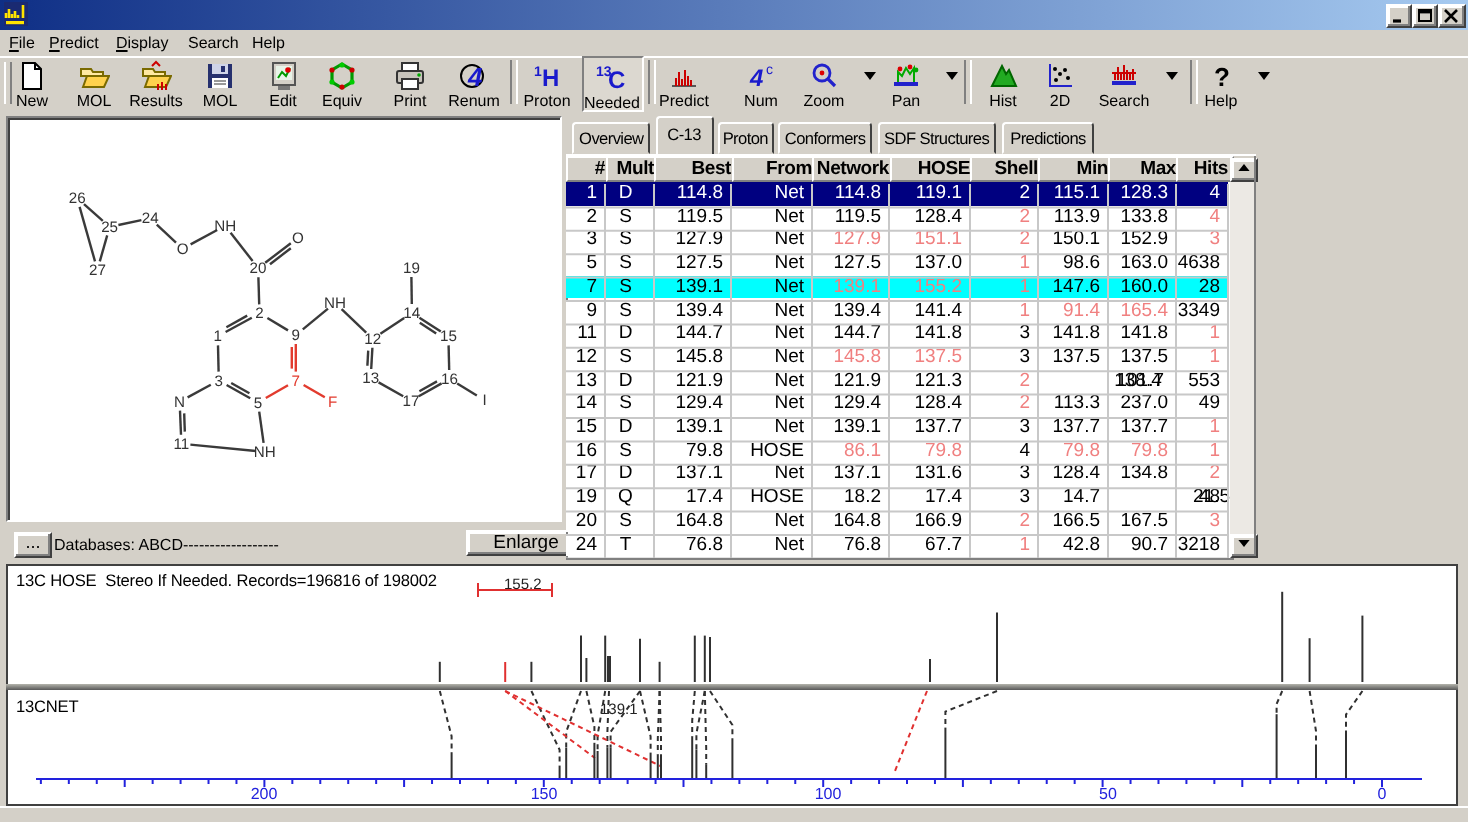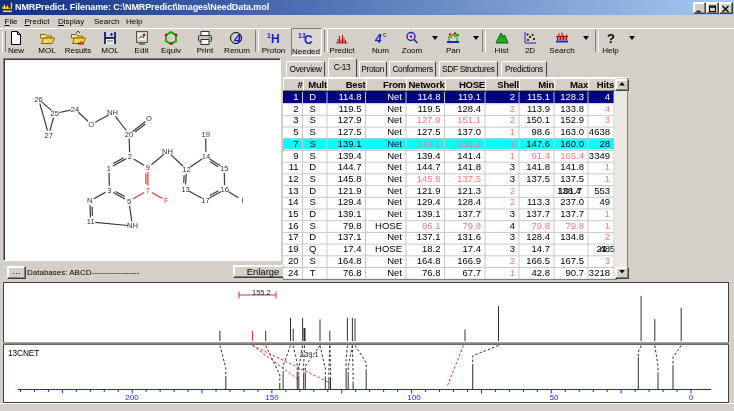--- a/index.html
+++ b/index.html
@@ -12,21 +12,20 @@
 </style></head>
 <body>
 <div id="app">
 
 <div style="position:absolute;left:0;top:0;width:734px;height:15px;background:linear-gradient(to right,#0f2f86,#a6caf0);"></div>
 <svg width="12" height="12" style="position:absolute;left:2px;top:1px;">
       <rect x="0" y="0" width="12" height="12" fill="#1a2a72"></rect>
       <path d="M1 8V5.5M2.5 8V3.5M4 8V6M5.5 8V4.5M7 8V6.5M9.5 8V1.5" stroke="#ffe400" stroke-width="1.3"></path>
       <rect x="1" y="9.5" width="9" height="1.6" fill="#ffe400"></rect>
     </svg>
-<div style="position:absolute;left:15px;top:2px;font-size:9px;font-weight:bold;color:#fff;letter-spacing:-0.1px;">NMRPredict. Filename: C:\NMRPredict\Images\NeedData.mol</div>
 <div class="btn" style="left:692.5px;top:2px;width:11px;height:10px;"><svg width="9" height="8">
         <path d="M1.5 6.5h4" stroke="#000" stroke-width="1.6"></path>
       </svg></div>
 <div class="btn" style="left:705.5px;top:2px;width:11px;height:10px;"><svg width="9" height="8">
         <rect x="1.5" y="1" width="6" height="5.5" fill="none" stroke="#000"></rect>
         <path d="M1.5 2h6" stroke="#000" stroke-width="1.4"></path>
       </svg></div>
 <div class="btn" style="left:719px;top:2px;width:11.5px;height:10px;"><svg width="9" height="8">
         <path d="M1.5 1l6 6M7.5 1l-6 6" stroke="#000" stroke-width="1.3"></path>
       </svg></div>
@@ -520,20 +519,21 @@
     </div>
 <div class="btn" style="left:615px;top:266.5px;width:12px;height:10px;">
       <svg width="10" height="8" style="display:block;margin:0 auto;">
         <path d="M5 5.5L2.2 2h5.6z" fill="#000"></path>
       </svg>
     </div>
 <div style="position:absolute;left:627px;top:78px;width:1px;height:200px;background:#808080;"></div>
 
 <div style="position:absolute;left:3px;top:282px;width:726px;height:59.5px;background:#fff;border:1px solid #404040;border-bottom:none;box-sizing:border-box;"></div>
 <div style="position:absolute;left:3px;top:341.5px;width:726px;height:3.5px;background:linear-gradient(#b4b4ac,#585858);"></div>
+<div style="position:absolute;left:8px;top:285px;font-size:8.3px;color:#000;letter-spacing:-0.1px;">13C HOSE&nbsp; Stereo If Needed. Records=196816 of 198002</div>
 <svg width="724" height="58" viewBox="4 283 724 58" style="position:absolute;left:4px;top:283px;">
       <path d="M239 291.5v7M239 295h37M276 291.5v7" stroke="#e03030" fill="none"></path>
       <text x="252" y="294.5" font-size="7.5" fill="#222">155.2</text>
       <line x1="219.9" y1="341.5" x2="219.9" y2="330.9" stroke="#303030" stroke-width="1"></line>
       <line x1="252.6" y1="341.5" x2="252.6" y2="331.0" stroke="#e03030" stroke-width="1"></line>
       <line x1="265.7" y1="341.5" x2="265.7" y2="330.9" stroke="#303030" stroke-width="1"></line>
       <line x1="290.5" y1="341.5" x2="290.5" y2="317.8" stroke="#303030" stroke-width="1"></line>
       <line x1="293.2" y1="341.5" x2="293.2" y2="329.0" stroke="#303030" stroke-width="1"></line>
       <line x1="302.6" y1="341.5" x2="302.6" y2="317.8" stroke="#303030" stroke-width="1"></line>
       <line x1="304.5" y1="341.5" x2="304.5" y2="328.0" stroke="#303030" stroke-width="2"></line>

